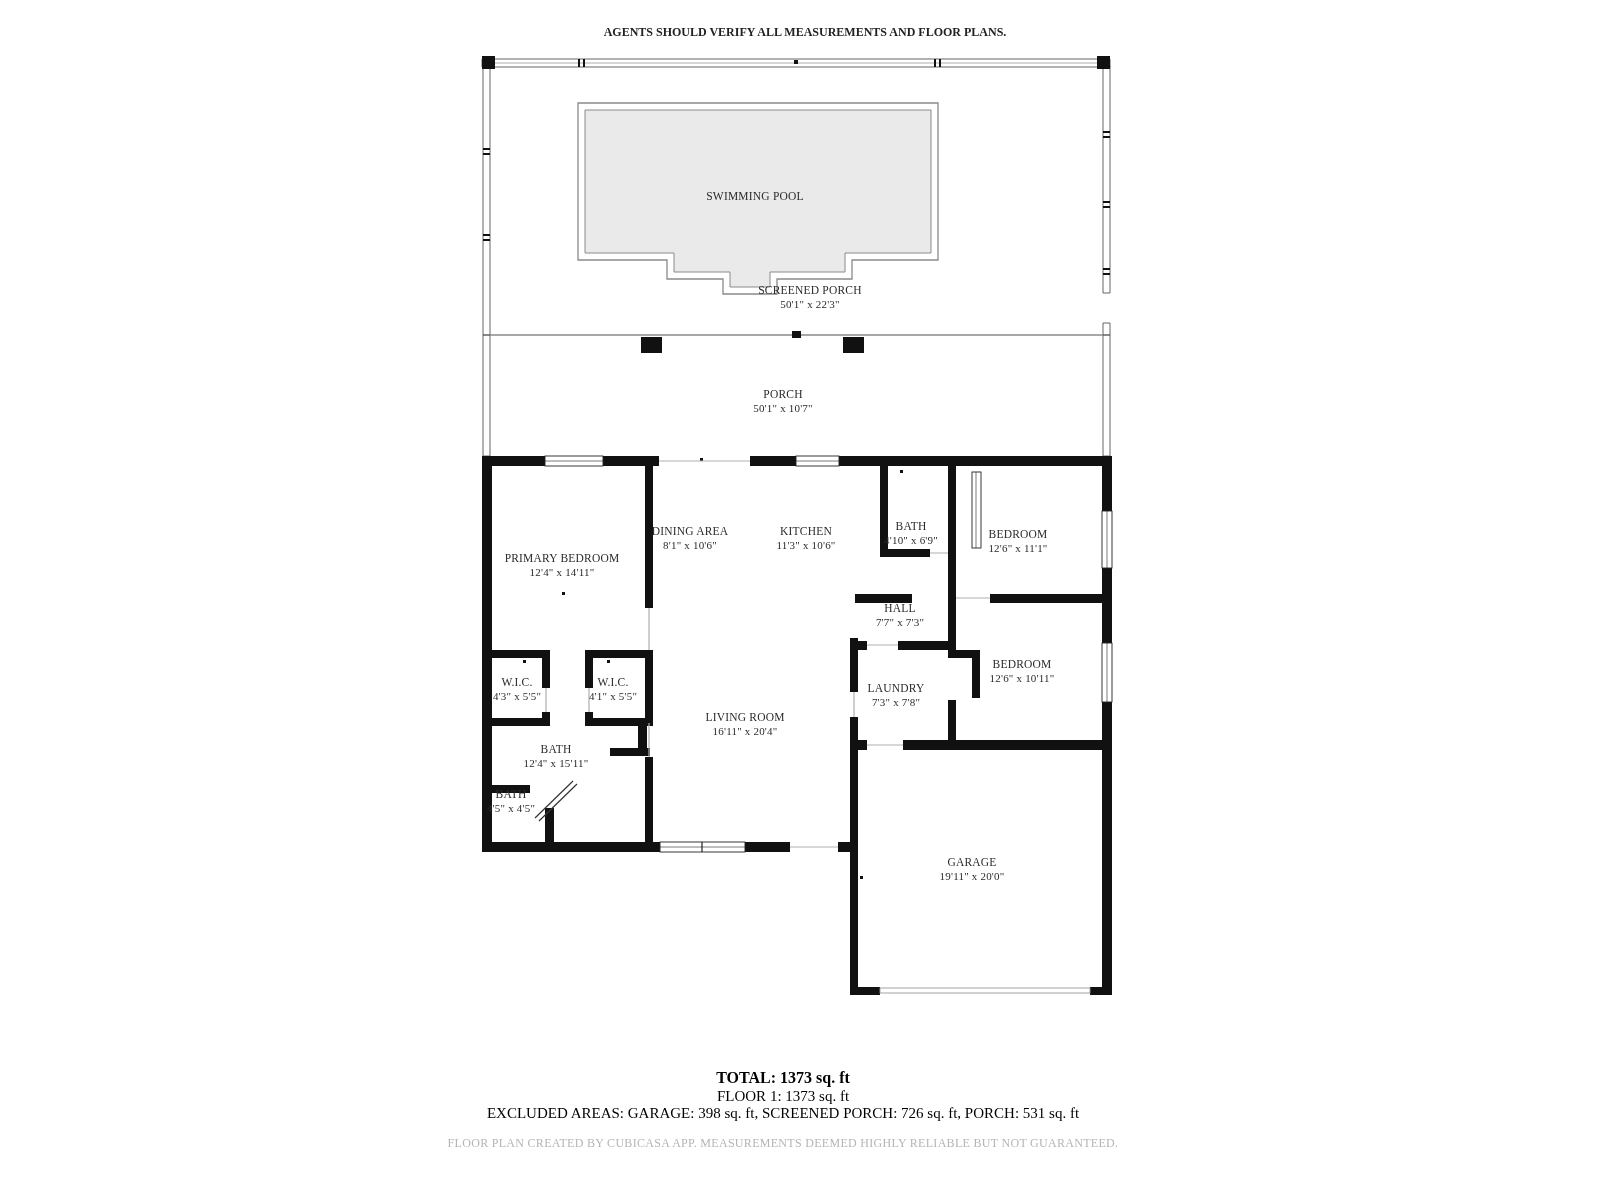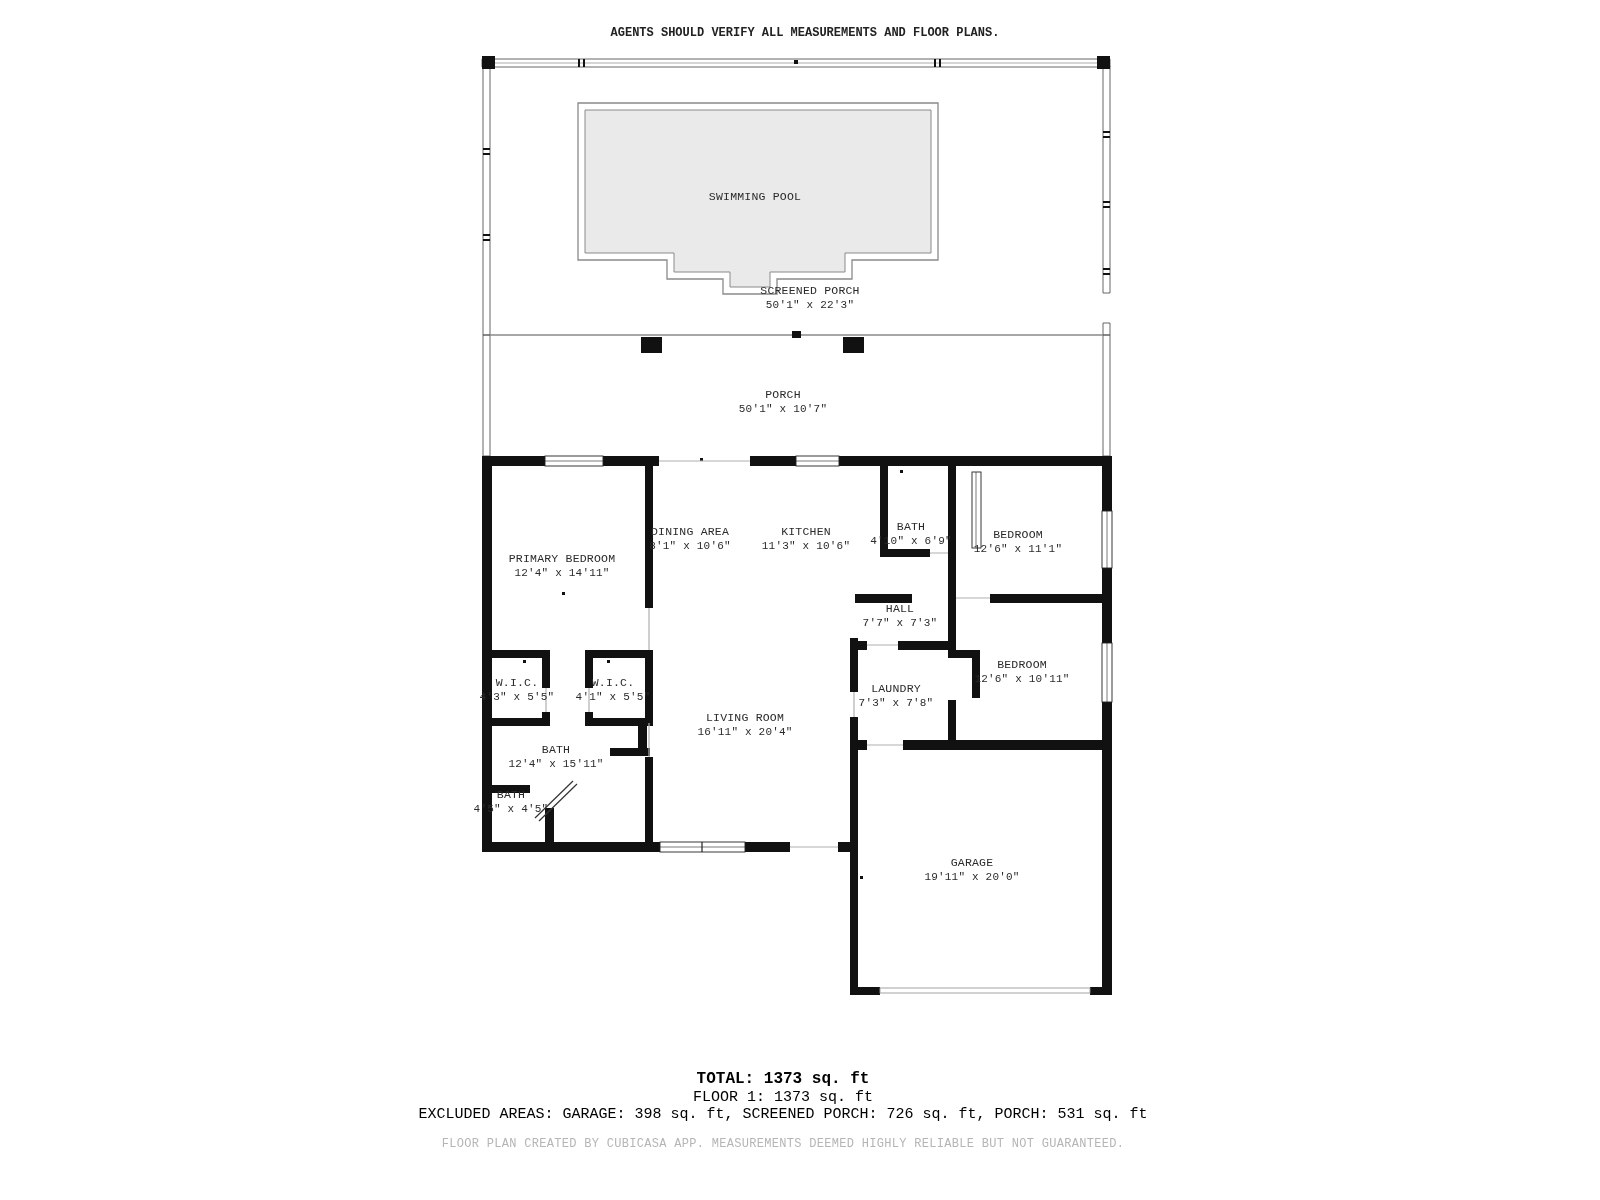--- a/index.html
+++ b/index.html
@@ -1,17 +1,17 @@
 <!DOCTYPE html>
 <html><head>
 <meta charset="utf-8">
 <style>
   html,body{margin:0;padding:0;background:#ffffff;}
   .canvas{position:relative;width:1430px;height:1200px;background:#ffffff;overflow:hidden;
-          font-family:Liberation Mono, monospace;}
+          font-family:Liberation Serif, serif;}
   svg{position:absolute;left:0;top:0;}
   text{fill:#2b2b2b;}
   .room-name{font-size:11.5px;letter-spacing:.2px;}
   .room-dims{font-size:11px;letter-spacing:.2px;}
   .disclaimer{font-size:12px;font-weight:600;fill:#222;}
   .sum-total{font-size:16px;font-weight:700;fill:#000;}
   .sum-line{font-size:15px;fill:#000;}
   .footer-note{font-size:12px;fill:#b5b5b5;letter-spacing:.3px;}
   .watermark{font-size:21px;fill:#e8e8e8;font-weight:600;letter-spacing:.5px;}
 </style>

